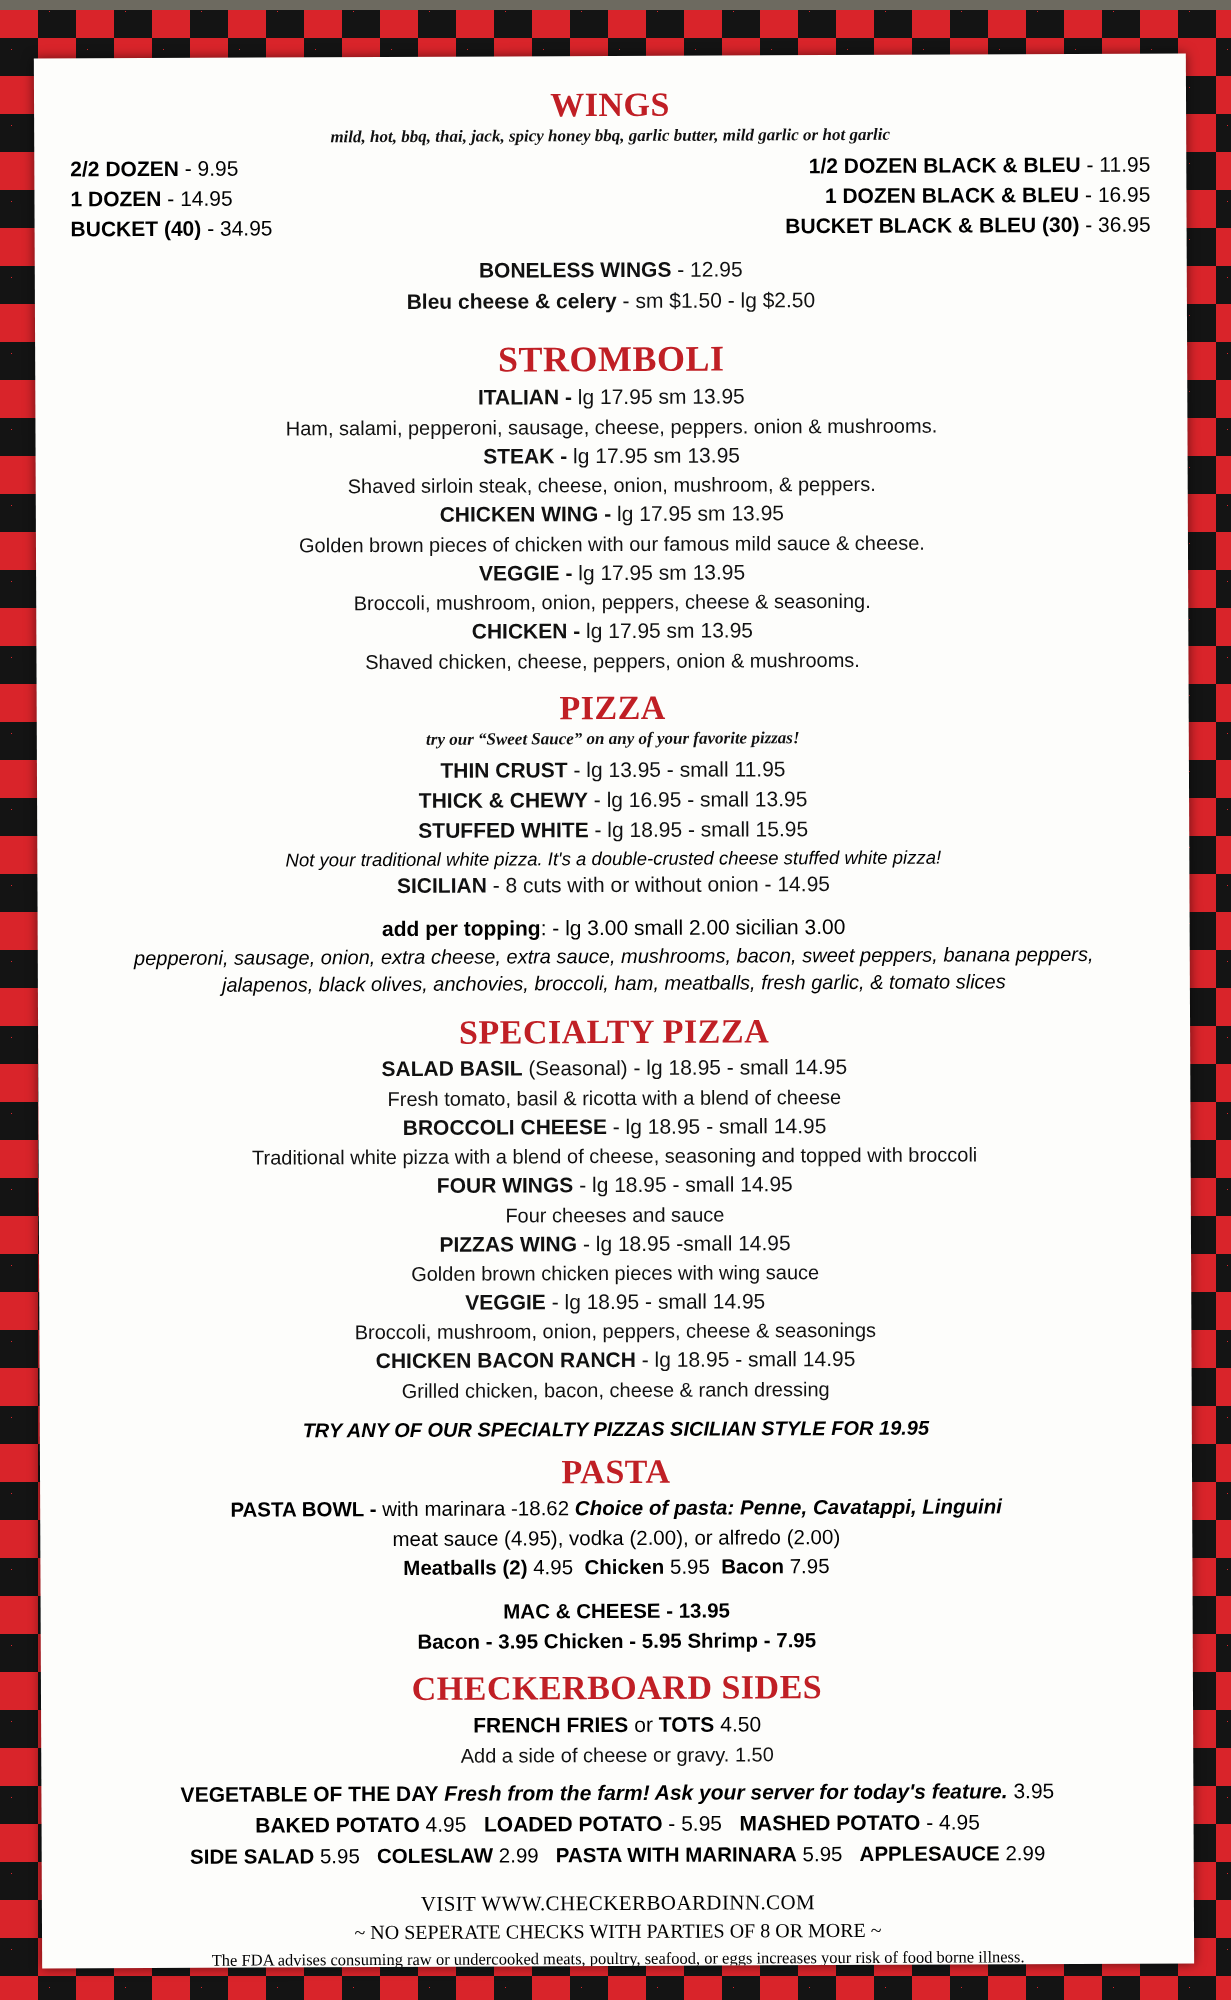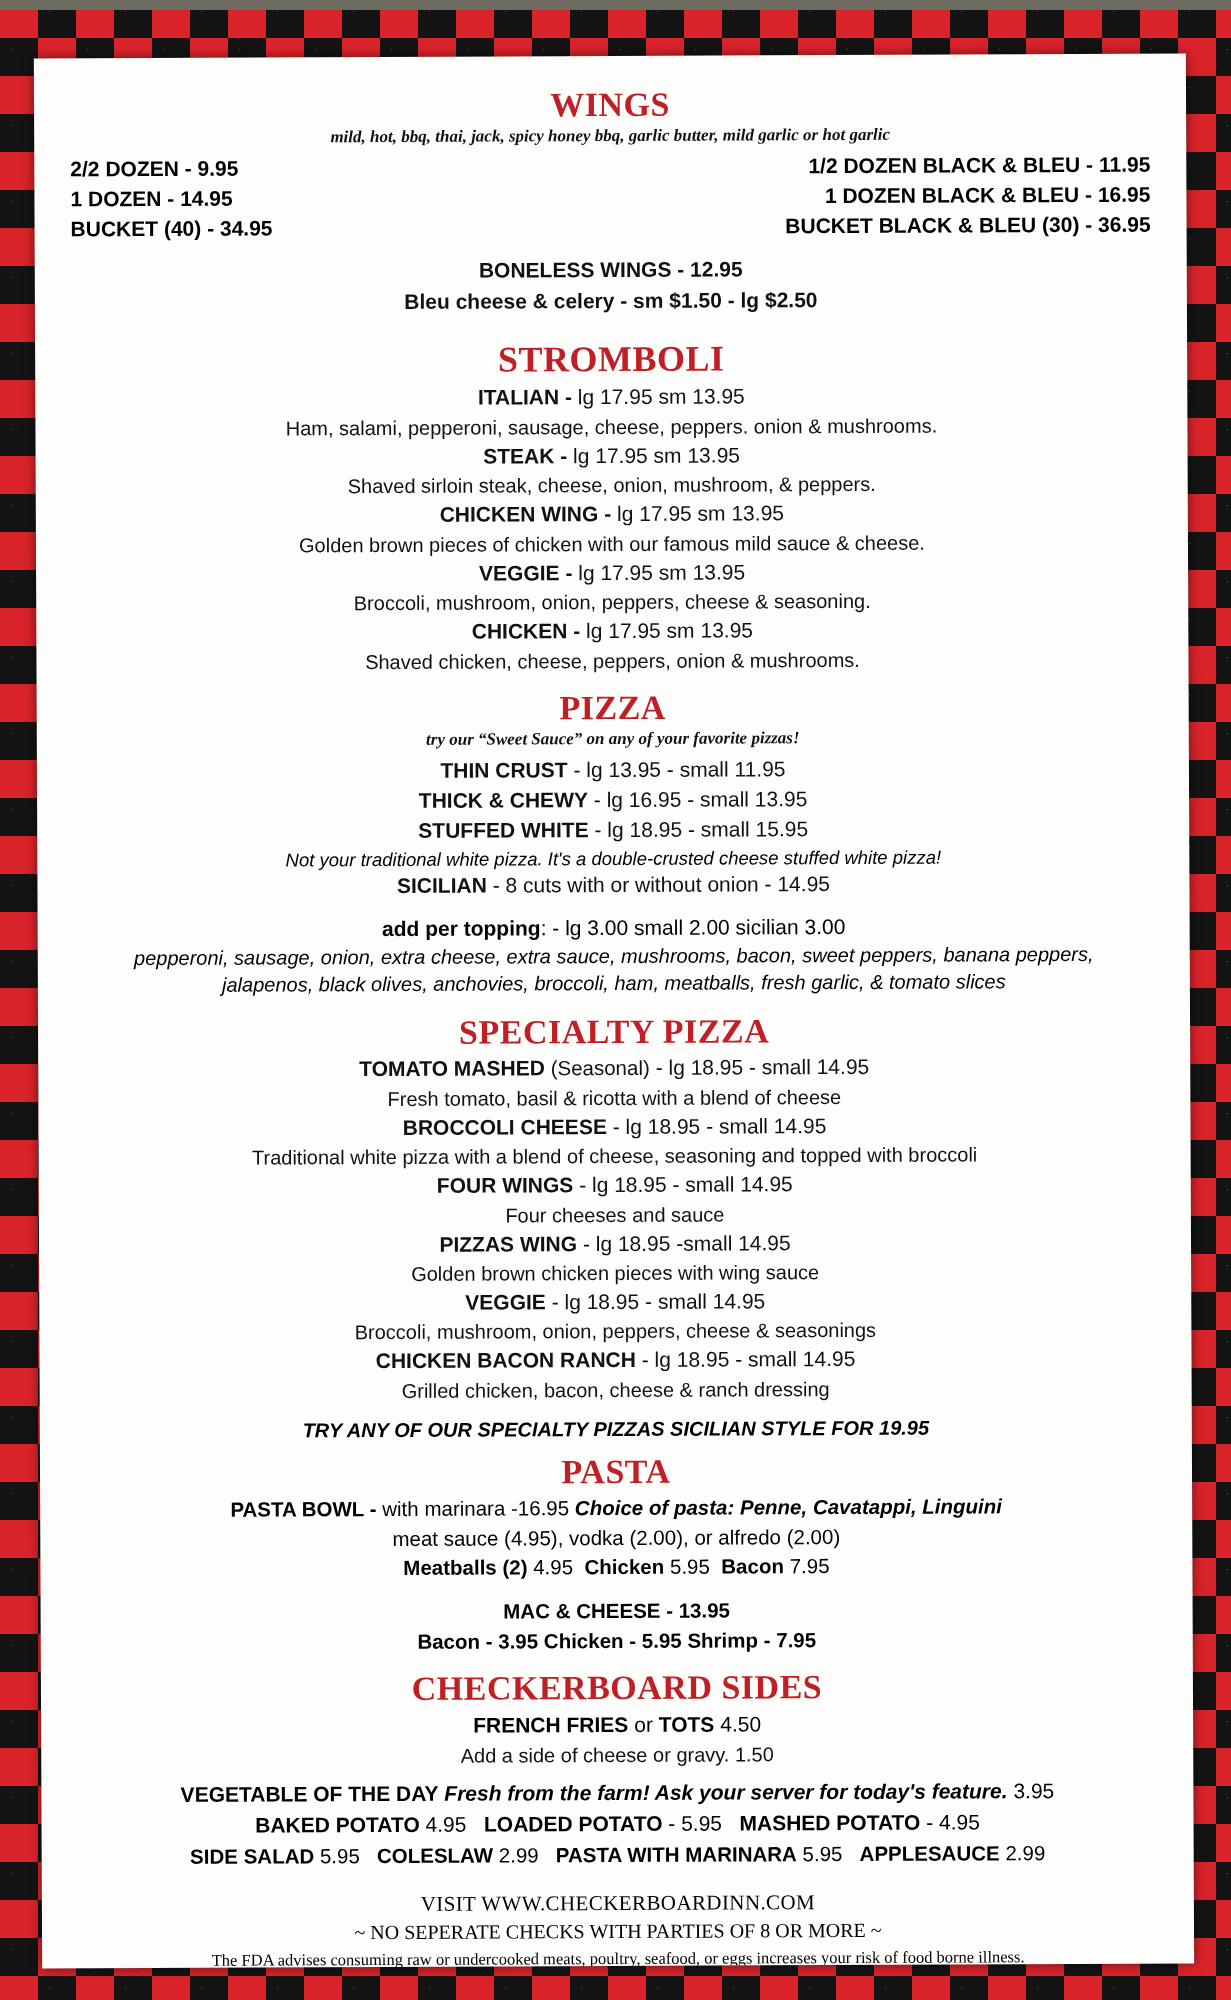--- a/index.html
+++ b/index.html
@@ -54,21 +54,21 @@
     font-style:italic;font-weight:bold;
     font-size:17px;color:#111;margin:2px 0 6px 0;
   }
   .wings-cols{
     display:flex;justify-content:space-between;
     padding:0 10px;margin-top:2px;
   }
   .wings-col{font-size:21px;line-height:1.42;}
   .wings-col.right{text-align:right;}
   .b{font-weight:bold;}
-  .price{font-weight:bold;}
+  .price{font-weight:normal;}
   .line{font-size:21px;line-height:1.45;text-align:center;color:#111;}
   .desc{font-size:20px;line-height:1.4;text-align:center;color:#111;}
   .boneless{margin-top:14px;}
   .pizza-note{font-style:italic;font-size:18.5px;text-align:center;margin-top:2px;}
   .topping-head{text-align:center;font-size:21px;margin-top:16px;}
   .topping-list{
     font-style:italic;font-size:20px;line-height:1.35;text-align:center;
     padding:0 40px;margin-top:3px;
   }
   .spec-try{
@@ -154,21 +154,21 @@
       <div class="line"><span class="b">SICILIAN</span> <span>- 8 cuts with or without onion - 14.95</span></div>
     </div>
     <div class="topping-head">
       <span class="b">add per topping</span><span>: - lg 3.00   small 2.00   sicilian  3.00</span>
     </div>
     <div class="topping-list">pepperoni, sausage, onion, extra cheese, extra sauce, mushrooms, bacon, sweet peppers,  banana  peppers, jalapenos, black olives, anchovies, broccoli, ham, meatballs, fresh garlic, &amp;  tomato slices</div>
 
     <div class="sect-title t-spec">SPECIALTY PIZZA</div>
     <div>
       <div>
-        <div class="line"><span class="b">TOMATO MASHED</span> <span class="sides-wide">(Seasonal)</span> <span>- lg 18.95 - small 14.95</span></div>
+        <div class="line"><span class="b">SALAD BASIL</span> <span class="sides-wide">(Seasonal)</span> <span>- lg 18.95 - small 14.95</span></div>
         <div class="desc">Fresh tomato, basil &amp; ricotta with a blend of cheese</div>
       </div>
       <div>
         <div class="line"><span class="b">BROCCOLI CHEESE</span> <span>- lg 18.95 - small 14.95</span></div>
         <div class="desc">Traditional white pizza with a blend of cheese, seasoning and topped with broccoli</div>
       </div>
       <div>
         <div class="line"><span class="b">FOUR WINGS</span> <span>- lg 18.95 - small 14.95</span></div>
         <div class="desc">Four cheeses and sauce</div>
       </div>
@@ -183,21 +183,21 @@
       <div>
         <div class="line"><span class="b">CHICKEN BACON RANCH</span> <span>- lg 18.95 - small 14.95</span></div>
         <div class="desc">Grilled chicken, bacon, cheese &amp; ranch dressing</div>
       </div>
     </div>
     <div class="spec-try">TRY ANY OF OUR SPECIALTY PIZZAS SICILIAN STYLE FOR 19.95</div>
 
     <div class="sect-title t-pasta">PASTA</div>
     <div class="pasta-row">
       <span class="b">PASTA BOWL -</span>
-      <span>with marinara -16.95</span>
+      <span>with marinara -18.62</span>
       <span class="pasta-choice">Choice of pasta: Penne, Cavatappi, Linguini</span>
     </div>
     <div class="pasta-row">meat sauce (4.95), vodka (2.00), or alfredo (2.00)</div>
     <div class="pasta-row">
       <span class="b">Meatballs (2)</span>
       <span>4.95</span>&nbsp;
       <span class="b">Chicken</span>
       <span>5.95</span>&nbsp;
       <span class="b">Bacon</span>
       <span>7.95</span>

